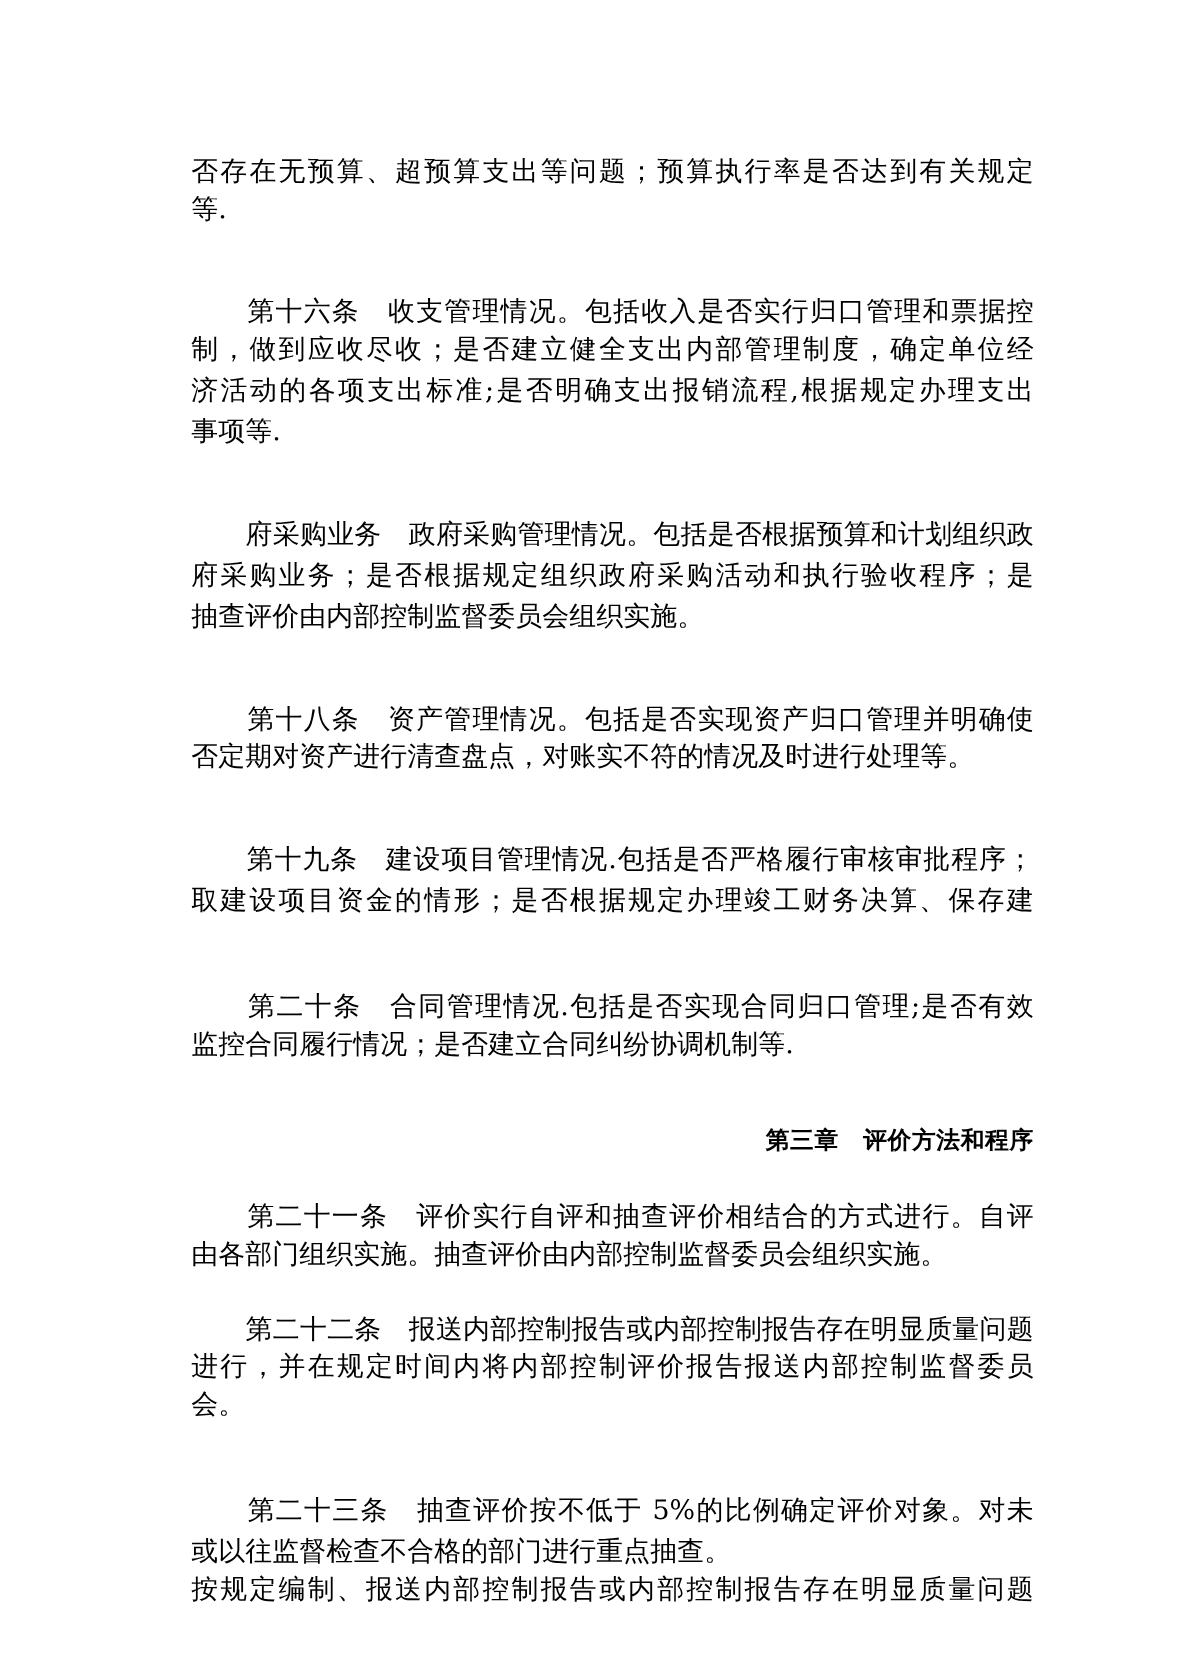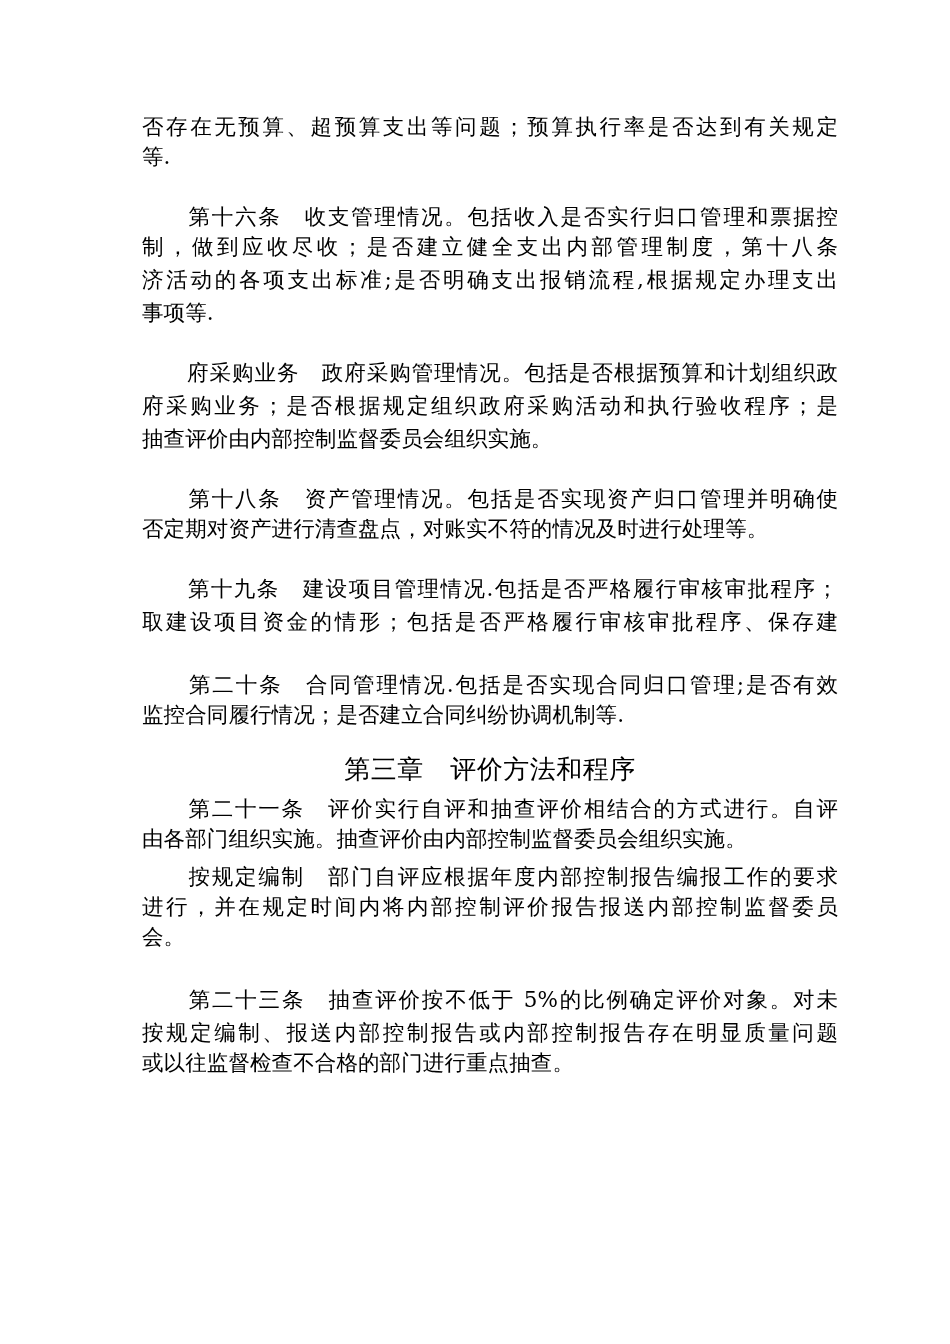--- a/index.html
+++ b/index.html
@@ -28,21 +28,21 @@
 
   #content {
     position: absolute;
     left: 142px;
     top: 112px;
     width: 696px;
   }
 
   
   .para {
-    margin: 0;
+    margin: 11px;
     padding: 0;
   }
 
   .ln {
     display: block;
     font-size: 21.5px;
     line-height: 30px;
     letter-spacing: 0.1px;
     white-space: pre;
     text-align: left;
@@ -66,45 +66,45 @@
   
   .gap-para { height: 30px; }
   .gap-small { height: 8px; }
   .gap-head  { height: 22px; }
 
   
   .ln.loose { line-height: 36px; }
 
   .heading {
     display: block;
-    font-size: 26px;
+    font-size: 19px;
     line-height: 34px;
-    font-weight: normal;
-    text-align: center;
+    font-weight: bold;
+    text-align: right;
     letter-spacing: 0.5px;
     white-space: pre;
     font-family: "DejaVu Sans", "Liberation Sans", sans-serif;
   }
 </style>
 </head>
 <body>
 
 <div id="page">
   <div id="content">
 
     <div class="para">
       <span class="ln just">否存在无预算、超预算支出等问题；预算执行率是否达到有关规定</span>
       <span class="ln last">等.</span>
     </div>
 
     <div class="gap-para"></div>
 
     <div class="para">
       <span class="ln just">　　第十六条　收支管理情况。包括收入是否实行归口管理和票据控</span>
-      <span class="ln just">制，做到应收尽收；是否建立健全支出内部管理制度，第十八条</span>
+      <span class="ln just">制，做到应收尽收；是否建立健全支出内部管理制度，确定单位经</span>
       <span class="ln just loose">济活动的各项支出标准;是否明确支出报销流程,根据规定办理支出</span>
       <span class="ln last">事项等.</span>
     </div>
 
     <div class="gap-para"></div>
 
     <div class="para">
       <span class="ln just">　　府采购业务　政府采购管理情况。包括是否根据预算和计划组织政</span>
       <span class="ln just loose">府采购业务；是否根据规定组织政府采购活动和执行验收程序；是</span>
       <span class="ln last">抽查评价由内部控制监督委员会组织实施。</span>
@@ -114,21 +114,21 @@
 
     <div class="para">
       <span class="ln just">　　第十八条　资产管理情况。包括是否实现资产归口管理并明确使</span>
       <span class="ln last">否定期对资产进行清查盘点，对账实不符的情况及时进行处理等。</span>
     </div>
 
     <div class="gap-para"></div>
 
     <div class="para">
       <span class="ln just">　　第十九条　建设项目管理情况.包括是否严格履行审核审批程序；</span>
-      <span class="ln just loose">取建设项目资金的情形；包括是否严格履行审核审批程序、保存建</span>
+      <span class="ln just loose">取建设项目资金的情形；是否根据规定办理竣工财务决算、保存建</span>
     </div>
 
     <div class="gap-para"></div>
 
     <div class="para">
       <span class="ln just">　　第二十条　合同管理情况.包括是否实现合同归口管理;是否有效</span>
       <span class="ln last">监控合同履行情况；是否建立合同纠纷协调机制等.</span>
     </div>
 
     <div class="gap-head"></div>
@@ -140,27 +140,27 @@
     <div class="gap-small"></div>
 
     <div class="para">
       <span class="ln just">　　第二十一条　评价实行自评和抽查评价相结合的方式进行。自评</span>
       <span class="ln last">由各部门组织实施。抽查评价由内部控制监督委员会组织实施。</span>
     </div>
 
     <div class="gap-small"></div>
 
     <div class="para">
-      <span class="ln just">　　按规定编制　部门自评应根据年度内部控制报告编报工作的要求</span>
+      <span class="ln just">　　第二十二条　报送内部控制报告或内部控制报告存在明显质量问题</span>
       <span class="ln just">进行，并在规定时间内将内部控制评价报告报送内部控制监督委员</span>
       <span class="ln last">会。</span>
     </div>
 
     <div class="gap-para"></div>
 
     <div class="para">
       <span class="ln just loose">　　第二十三条　抽查评价按不低于 5%的比例确定评价对象。对未</span>
+      <span class="ln last">或以往监督检查不合格的部门进行重点抽查。</span>
       <span class="ln just">按规定编制、报送内部控制报告或内部控制报告存在明显质量问题</span>
-      <span class="ln last">或以往监督检查不合格的部门进行重点抽查。</span>
     </div>
 
   </div>
 </div>
 
 </body></html>

